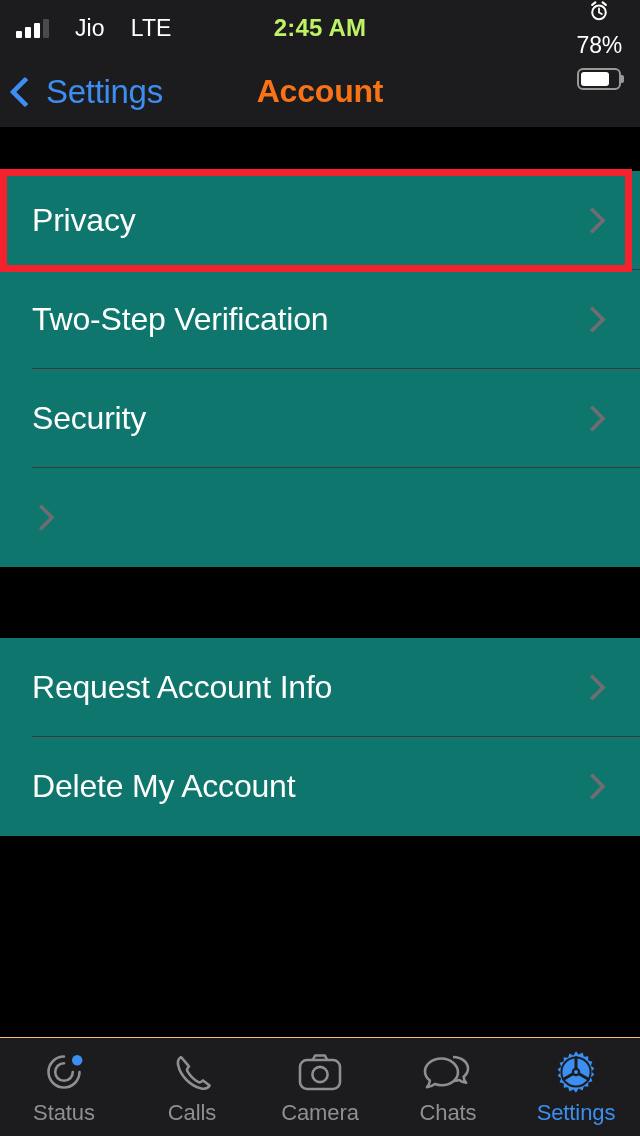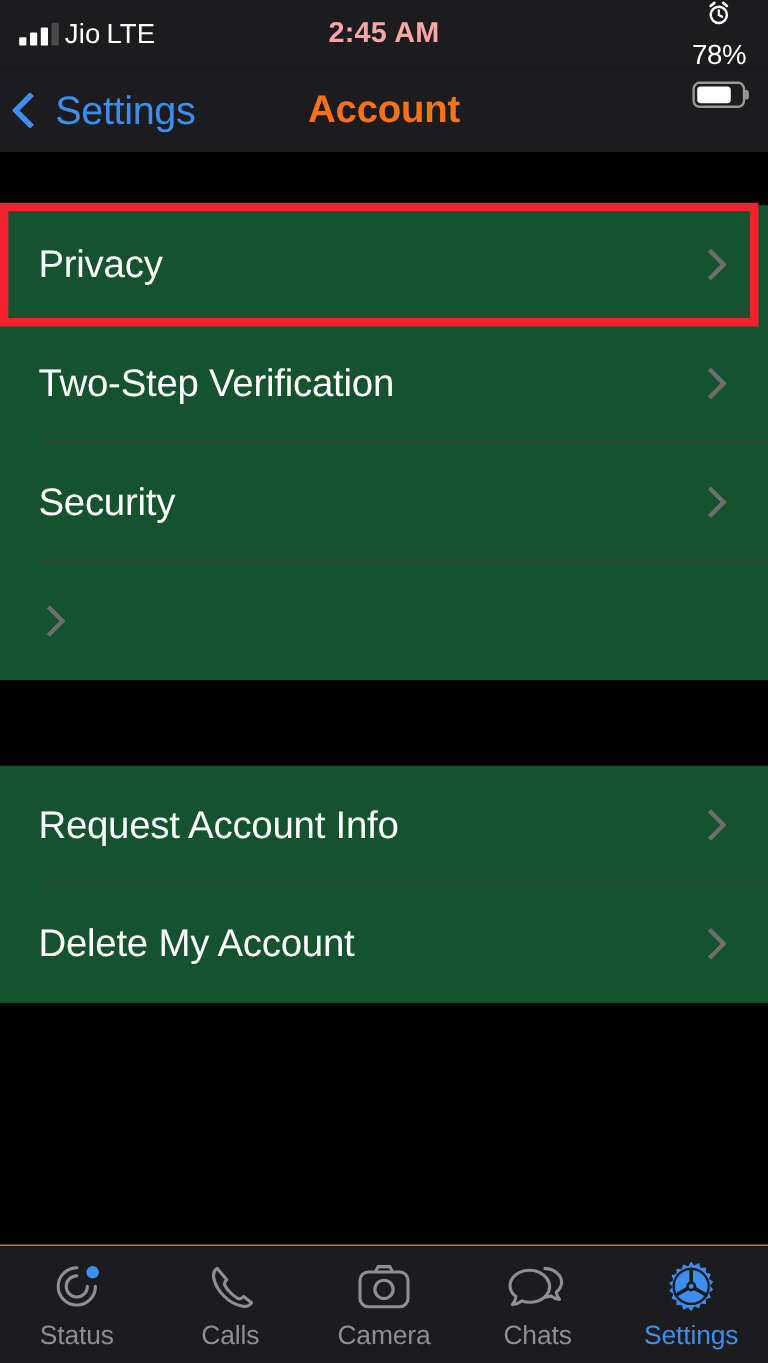--- a/index.html
+++ b/index.html
@@ -30,21 +30,21 @@
     display: flex;
     align-items: center;
     position: relative;
     flex: 0 0 auto;
     padding: 0 18px 0 16px;
     box-sizing: border-box;
   }
   .sb-left {
     display: flex;
     align-items: center;
-    gap: 5px;
+    gap: 26px;
   }
   .signal-bars {
     display: flex;
     align-items: flex-end;
     gap: 3px;
     height: 20px;
   }
   .signal-bars i {
     display: block;
     width: 6px;
@@ -58,21 +58,21 @@
   .carrier, .radio-type {
     color: #ffffff;
     font-size: 23px;
     letter-spacing: 0.1px;
   }
   .sb-center {
     position: absolute;
     left: 0;
     right: 0;
     text-align: center;
-    color: #fca5a5;
+    color: #bef264;
     font-size: 24px;
     font-weight: 600;
     letter-spacing: 0.2px;
     pointer-events: none;
   }
   .sb-right {
     margin-left: auto;
     display: flex;
     align-items: center;
     gap: 9px;
@@ -160,21 +160,21 @@
     flex: 1 1 auto;
     background: #000000;
     position: relative;
     overflow: hidden;
   }
   .spacer-top { height: 44px; background: #000000; }
   .spacer-mid { height: 71px; background: #000000; }
   .spacer-bottom { background: #000000; }
 
   .group {
-    background: #14532d;
+    background: #0f766e;
   }
   .row {
     position: relative;
     height: 99px;
     display: flex;
     align-items: center;
     padding: 0 24px 0 32px;
     box-sizing: border-box;
     cursor: pointer;
   }

